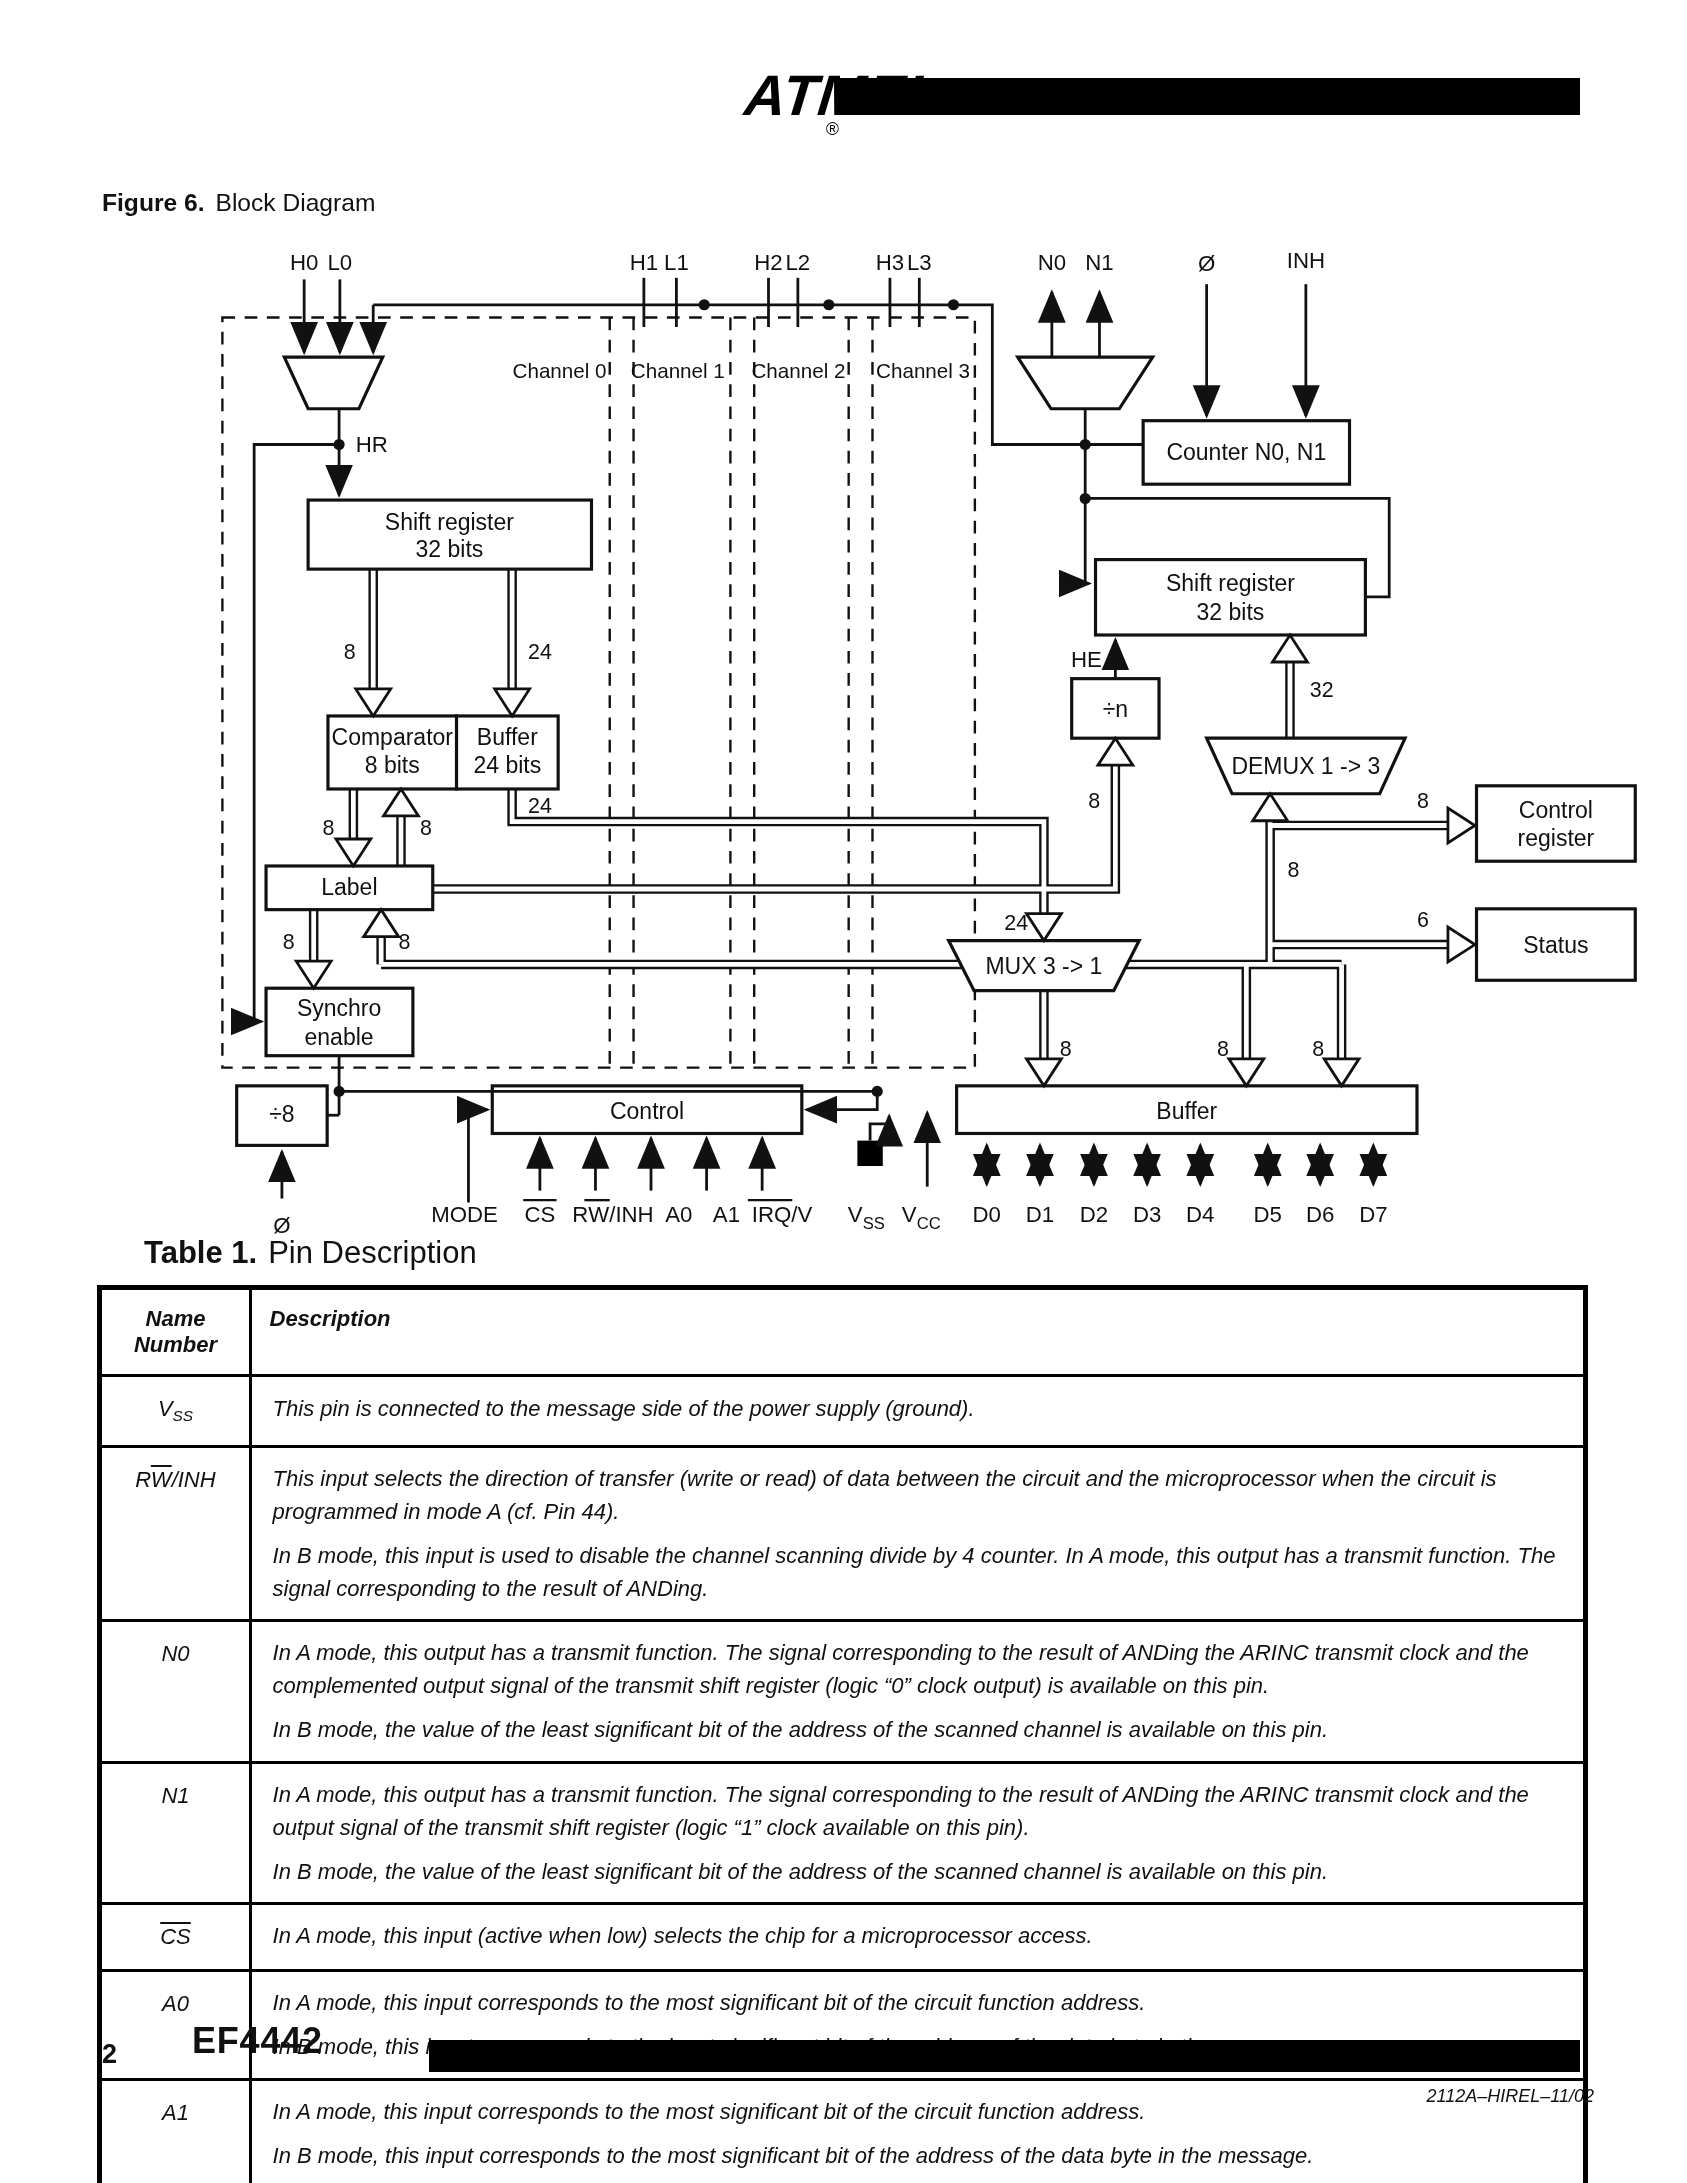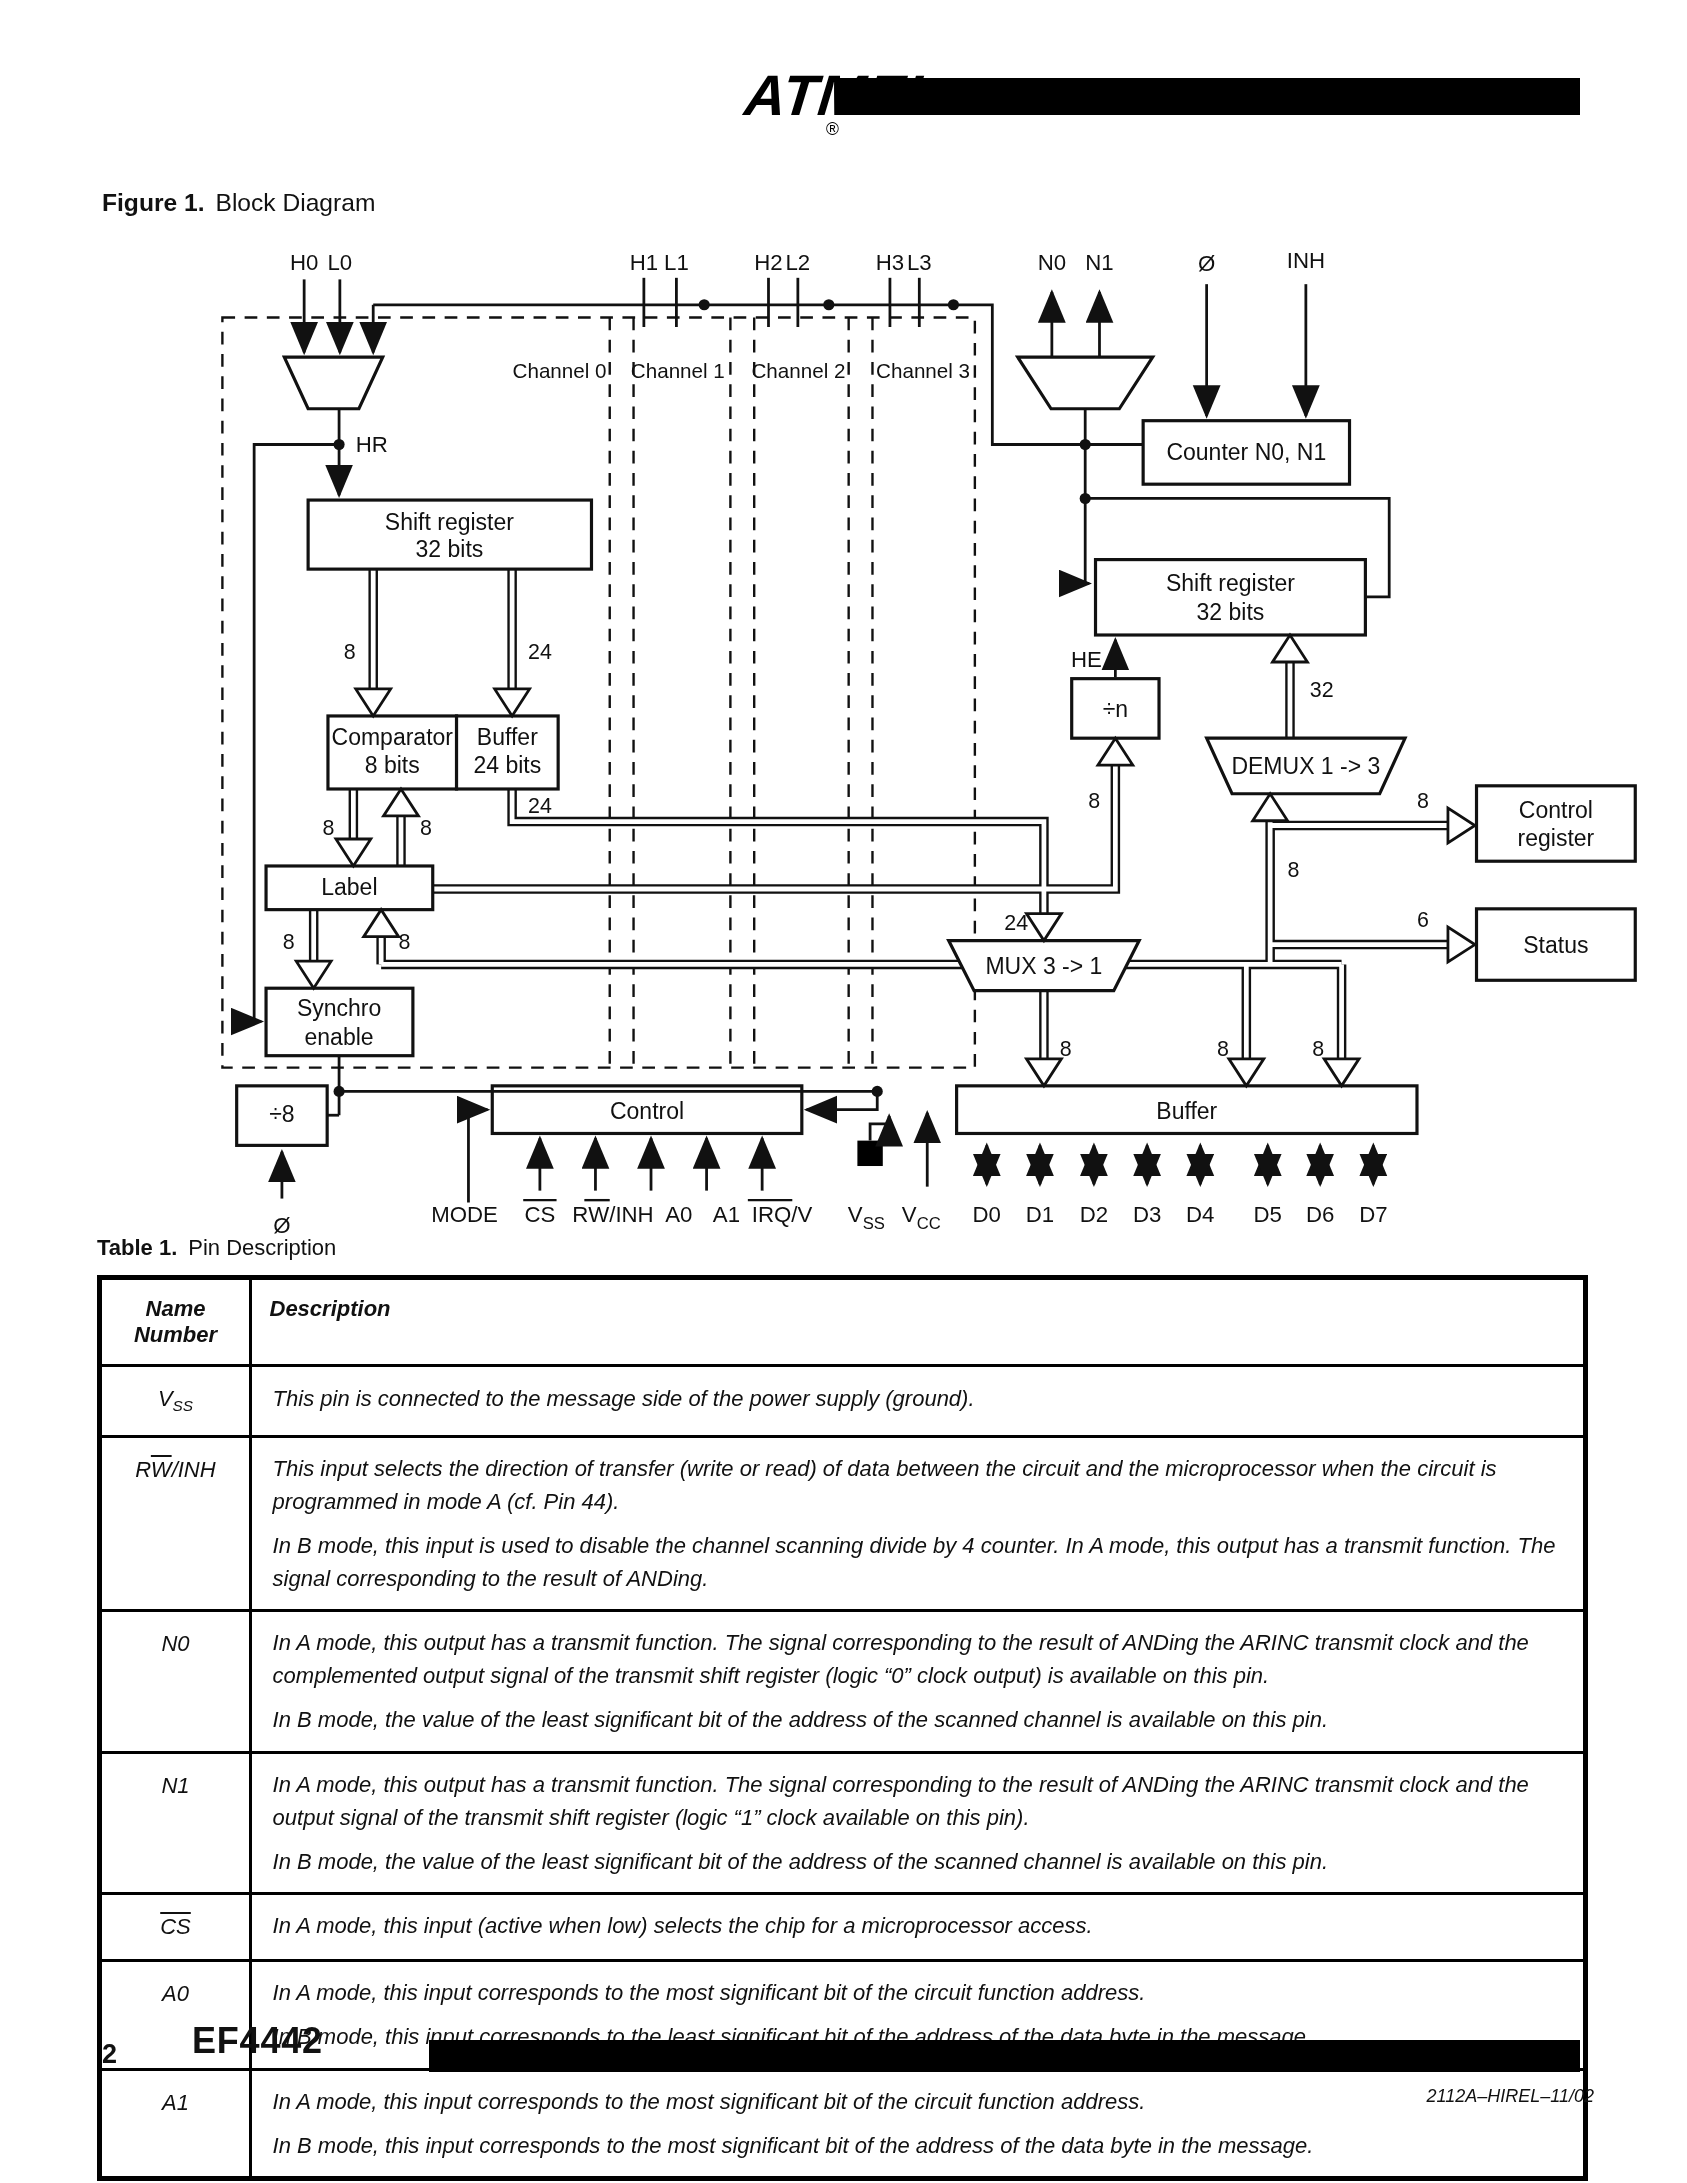--- a/index.html
+++ b/index.html
@@ -23,21 +23,21 @@
   .diag .sub{font-size:21px;}
   .wire{fill:none;stroke:#111;stroke-width:3.5;}
   .dashl{fill:none;stroke:#111;stroke-width:3;stroke-dasharray:16 12;}
   .busk{fill:none;stroke:#111;stroke-width:12;}
   .busw{fill:none;stroke:#fff;stroke-width:6;}
   .bx{fill:#fff;stroke:#111;stroke-width:4;}
   .hd{fill:#fff;stroke:#111;stroke-width:3.5;}
   .ovl{stroke:#111;stroke-width:3;}
   
   .tbl-block{position:absolute;left:97px;top:1235px;width:1491px;}
-  .tbl-head{font-size:22px;margin-bottom:14.3px;}
+  .tbl-head{font-size:31px;margin-bottom:14.3px;margin-left:47px;}
   .tbl-head b{margin-right:11px;}
   table.pins{border-collapse:collapse;width:100%;table-layout:fixed;
              border:5.6px solid #000;font-size:22px;}
   table.pins col.c1{width:151px;}
   table.pins th,table.pins td{border:3.2px solid #000;vertical-align:top;font-style:italic;}
   table.pins th{font-weight:bold;text-align:left;}
   th.h1,td.nm{border-right:2.4px solid #000;text-align:center;}
   th.h1 div{text-align:center;}
   table.pins th{padding:16px 17.5px;}
   td.nm{padding:19px 6.4px;font-weight:normal;}
@@ -53,21 +53,21 @@
   .doc-ref{position:absolute;right:93px;top:2086px;font-size:18px;font-style:italic;}
 </style>
 </head>
 <body>
 
 <div class="page">
 
   <div class="logo">ATMEL</div>
   <div class="logo-reg">®</div>
   <div class="hbar"></div>
-  <div class="fig-head"><b>Figure 1.</b><span>Block Diagram</span></div>
+  <div class="fig-head"><b>Figure 6.</b><span>Block Diagram</span></div>
 
   <svg class="diag" viewBox="0 0 2125 1600">
     <defs>
       <marker id="arr" markerWidth="14" markerHeight="12" refX="11" refY="5" orient="auto-start-reverse">
         <path d="M0,0 L12,5 L0,10 Z" fill="#111"></path>
       </marker>
     </defs>
 
     <g>
       <rect class="dashl" x="280" y="400" width="948" height="945" fill="none"></rect>

